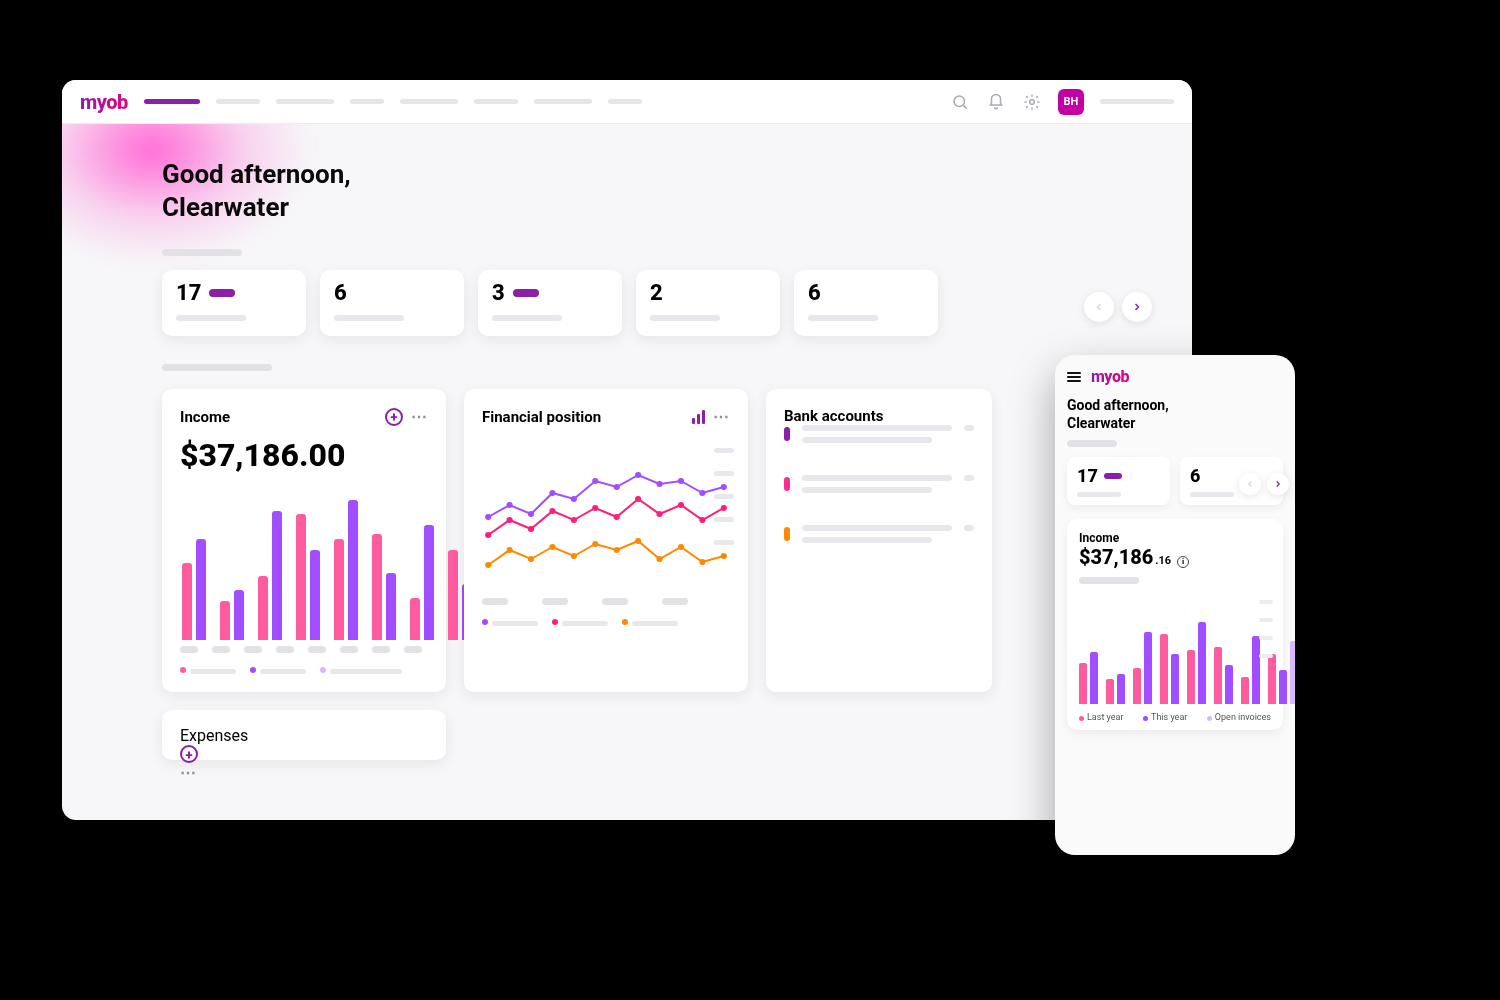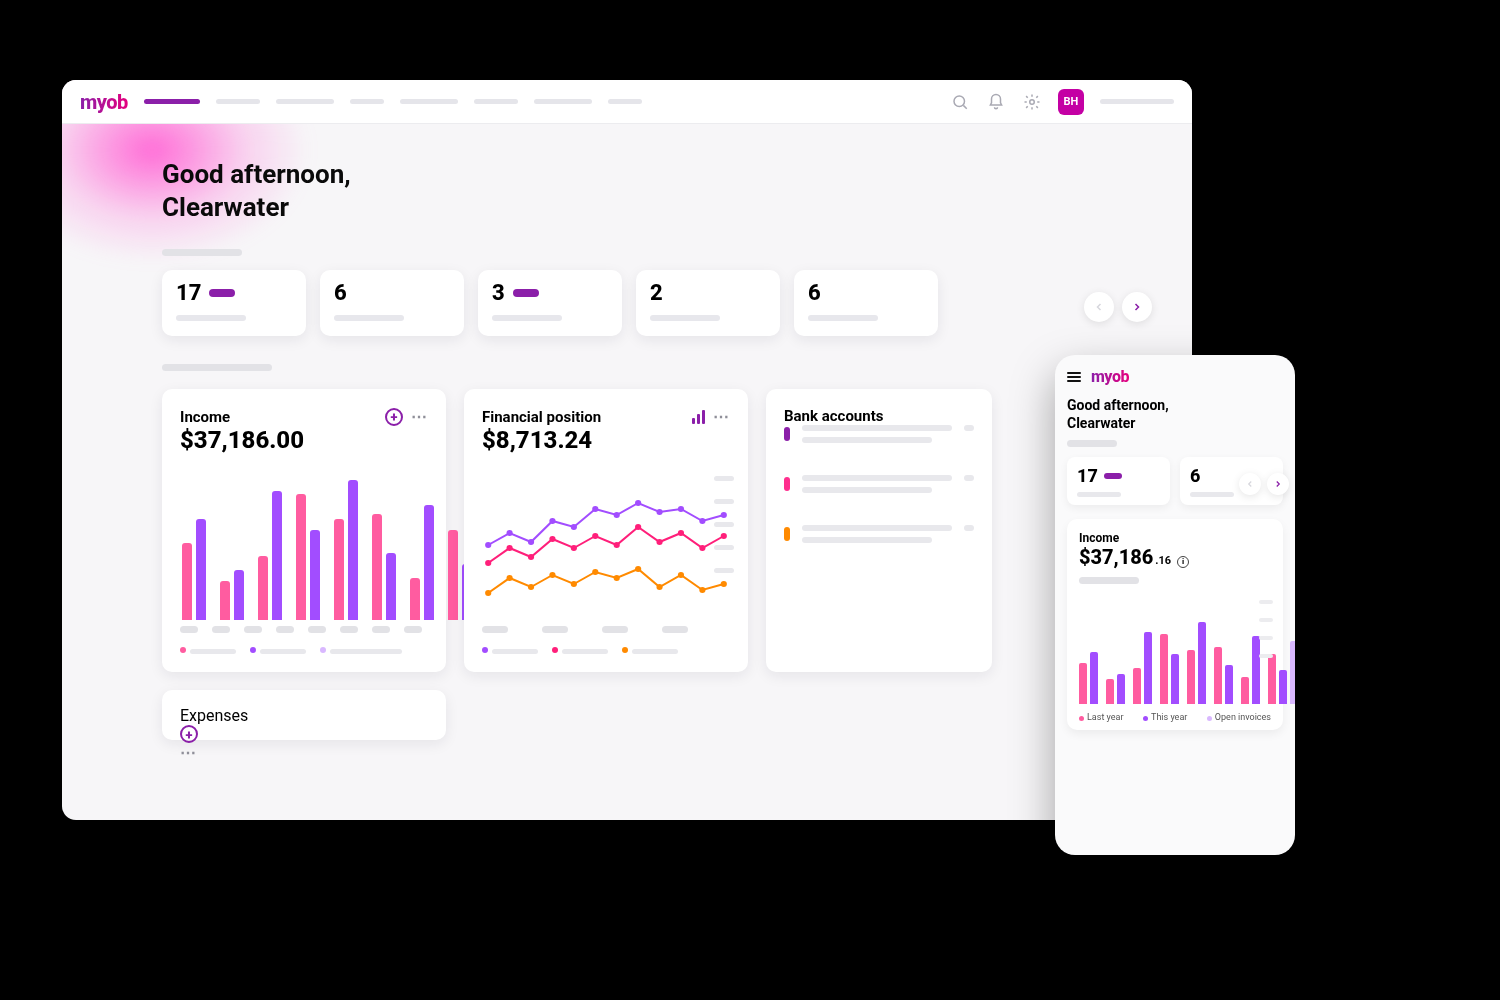--- a/index.html
+++ b/index.html
@@ -47,21 +47,21 @@
 .metric-nav{ position:absolute; right:40px; top:168px; display:flex; gap:8px;}
 
 
 .wide-row{ display:flex; gap:18px; margin-top:18px;}
 .wide{ width:284px; padding:18px 18px 14px;}
 .wide .hdr{ display:flex; align-items:center; gap:8px;}
 .wide .title{ font-size:15px; font-weight:700; flex:1;}
 .addc{ width:18px; height:18px; border:2px solid #8b1fa9; border-radius:50%; display:flex; align-items:center; justify-content:center; color:#8b1fa9; font-weight:900; font-size:13px; line-height:1;}
 .bars3{ display:inline-flex; gap:2px; align-items:flex-end;} .bars3 i{width:3px;background:#8b1fa9;border-radius:1px}.bars3 i:nth-child(1){height:6px}.bars3 i:nth-child(2){height:10px}.bars3 i:nth-child(3){height:14px}
 .dots{ color:#8f8f99; font-weight:900; letter-spacing:1px;}
-.wide .big{ font-size:24px; font-weight:800; }
+.wide .big{ font-size:32px; font-weight:800; margin-top:10px;}
 
 
 .bchart{ height:150px; display:flex; align-items:flex-end; gap:14px; margin-top:16px; padding:0 2px;}
 .bset{ display:flex; align-items:flex-end; gap:4px;}
 .bset span{ width:10px; border-radius:3px 3px 0 0;}
 .c-pink{ background:#ff5ca0;}
 .legline{ display:flex; gap:14px; margin-top:6px;}
 .legline .d{ width:6px; height:6px; border-radius:50%; margin-right:4px; display:inline-block; vertical-align:middle;}
 .legline .t{ width:46px; height:5px; border-radius:3px; background:#e8e8ec; display:inline-block;}
 .legline .tl{width:72px}
@@ -269,21 +269,20 @@
       <div class="card wide">
         <div class="hdr">
           <div class="title">Financial position</div>
           <span class="bars3">
               <i></i>
               <i></i>
               <i></i>
             </span>
           <span class="dots">⋯</span>
         </div>
-        <div class="big">$8,713.24</div>
         <div class="lchart">
           <svg id="line-svg" viewBox="0 0 240 150" preserveAspectRatio="none">
               <path d="M6 75 L26.727272727272727 63 L47.45454545454545 72 L68.18181818181819 51 L88.9090909090909 57 L109.63636363636364 39 L130.36363636363637 45 L151.0909090909091 33 L171.8181818181818 42 L192.54545454545453 39 L213.27272727272728 51 L234 45 " fill="none" stroke="#a24dff" stroke-width="2"></path>
               <circle cx="6" cy="75" r="3" fill="#a24dff"></circle>
               <circle cx="26.727272727272727" cy="63" r="3" fill="#a24dff"></circle>
               <circle cx="47.45454545454545" cy="72" r="3" fill="#a24dff"></circle>
               <circle cx="68.18181818181819" cy="51" r="3" fill="#a24dff"></circle>
               <circle cx="88.9090909090909" cy="57" r="3" fill="#a24dff"></circle>
               <circle cx="109.63636363636364" cy="39" r="3" fill="#a24dff"></circle>
               <circle cx="130.36363636363637" cy="45" r="3" fill="#a24dff"></circle>

